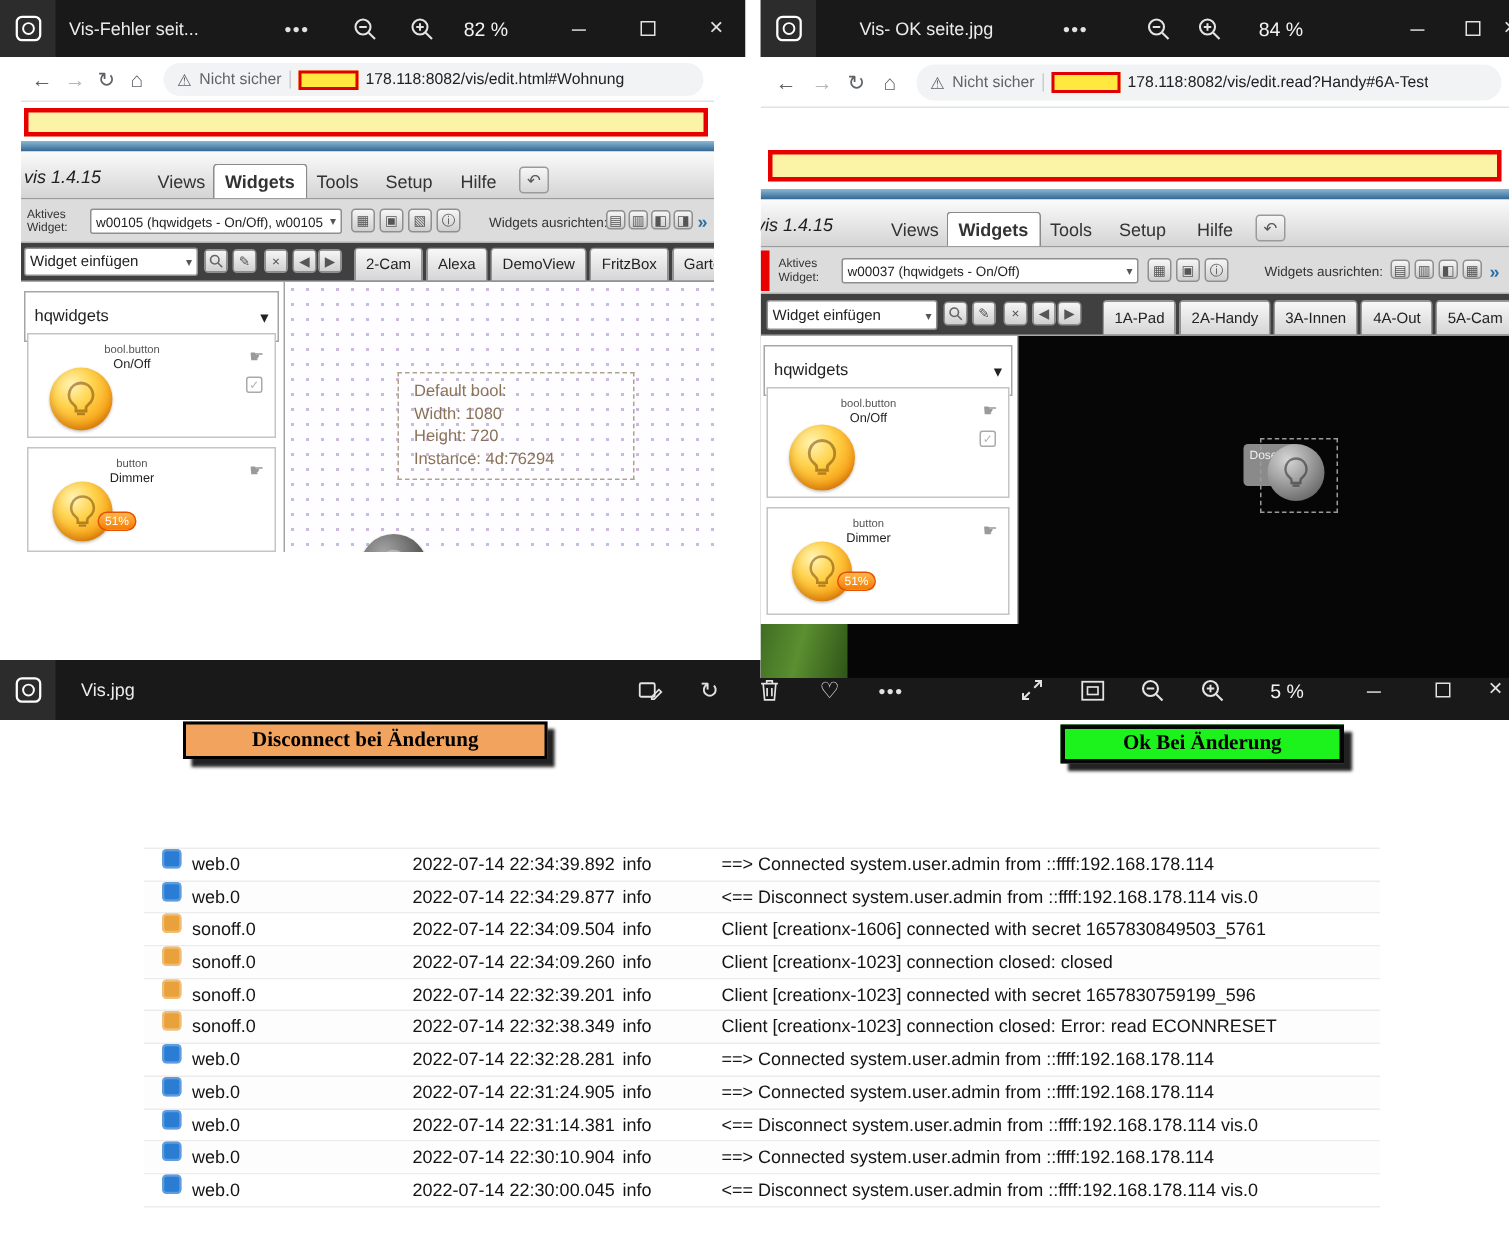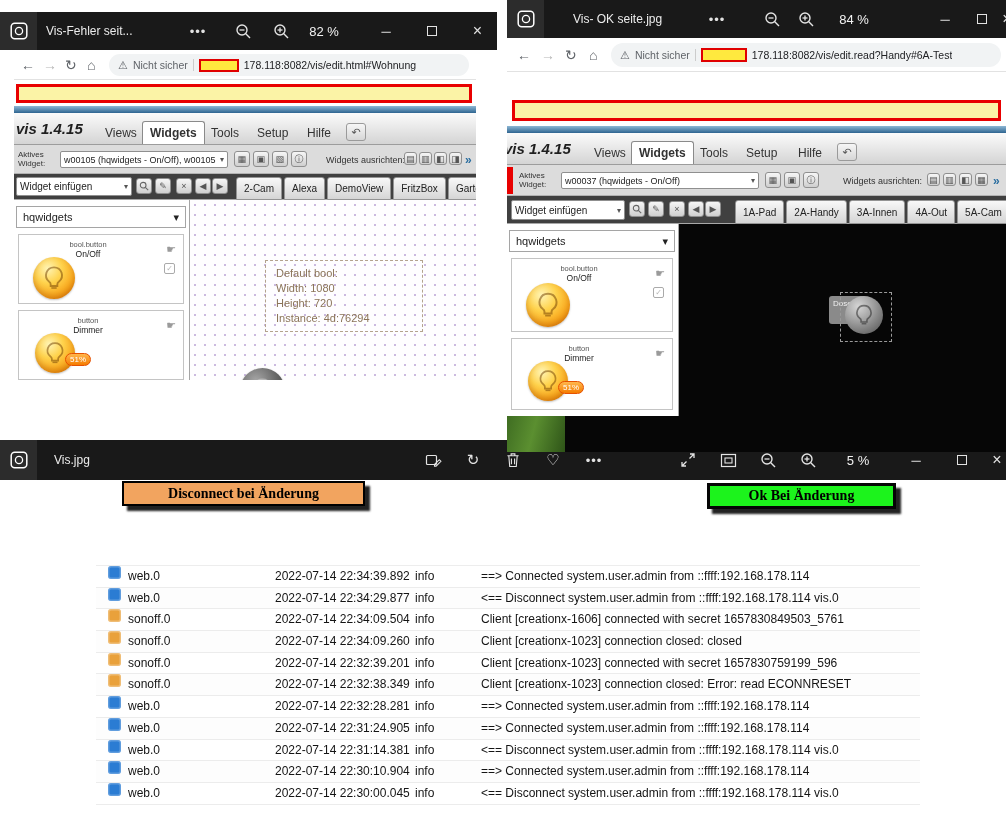--- a/index.html
+++ b/index.html
@@ -20,37 +20,37 @@
   .navic.dim{color:#b7b7b7}
   .addr{position:absolute;background:#f1f3f4;border-radius:12px;display:flex;align-items:center;font-size:10.5px;color:#5f6368;padding:0 9px;gap:5px;overflow:hidden}
   .warn{font-size:11px;color:#5f6368}
   .adiv{width:1px;height:12px;background:#ccc;flex:0 0 auto}
   .urltxt{color:#202124;white-space:nowrap;overflow:hidden}
   .redact-sm{width:40px;height:13px;background:#ffe93e;border:2px solid #e00000;flex:0 0 auto}
   .redact-big{position:absolute;background:#fbf3a6;border:3px solid #e80000}
   
   .bluebar{background:linear-gradient(#8db7d4,#2f6591)}
   .vismenu{background:linear-gradient(#fbfbfb,#d4d4d4);border-bottom:1px solid #9c9c9c}
-  .brand{font-weight:bold;font-style:italic;font-size:15px;color:#1f1f1f;white-space:nowrap}
+  .brand{font-weight:normal;font-style:italic;font-size:12px;color:#1f1f1f;white-space:nowrap}
   .vtab{position:absolute;bottom:0;height:23px;display:flex;align-items:center;padding:0 7px;font-size:12px;color:#333;white-space:nowrap}
   .vtab.sel{background:#fff;border:1px solid #8a8a8a;border-bottom:none;font-weight:bold;border-radius:3px 3px 0 0}
   .undo-btn{position:absolute;bottom:3px;width:20px;height:18px;border:1px solid #9a9a9a;border-radius:3px;background:linear-gradient(#f6f6f6,#d6d6d6);display:flex;align-items:center;justify-content:center;font-size:11px;color:#555}
   .vbar{background:#dcdcdc;border-bottom:1px solid #b2b2b2}
   .vbar2{background:#404040;border-bottom:1px solid #a8a8a8}
   .lbl8{position:absolute;font-size:8px;color:#333;line-height:9px;white-space:nowrap}
   .lbl9{position:absolute;font-size:9px;color:#333;white-space:nowrap}
   .sel-box{position:absolute;background:#fff;border:1px solid #8f8f8f;border-radius:2px;font-size:9px;color:#222;display:flex;align-items:center;padding:0 3px;gap:2px;overflow:hidden}
   .selv{flex:1;white-space:nowrap;overflow:hidden}
   .chev{color:#555;font-size:8px;flex:0 0 auto}
   .mini{position:absolute;width:16px;height:16px;background:linear-gradient(#f6f6f6,#cfcfcf);border:1px solid #8f8f8f;border-radius:3px;display:flex;align-items:center;justify-content:center;font-size:9px;color:#555;overflow:hidden}
   .dbl{position:absolute;color:#2a6ea0;font-weight:bold;font-size:12px}
   .ptabs{position:absolute;display:flex;gap:2px;overflow:hidden}
   .ptab{height:100%;padding:0 7px;display:inline-flex;align-items:center;font-size:10px;color:#222;background:linear-gradient(#f8f8f8,#d5d5d5);border:1px solid #949494;border-radius:3px 3px 0 0;white-space:nowrap}
   .palette{position:absolute;background:#fff;border-right:1px solid #a5a5a5}
-  .pal-head{position:absolute;border:1px solid #a5a5a5;background:#fff;display:flex;align-items:center;justify-content:space-between;padding:4px 6px;font-size:11px;color:#222}
+  .pal-head{position:absolute;border:1px solid #a5a5a5;background:#fff;display:flex;align-items:center;justify-content:space-between;padding:16px 6px;font-size:11px;color:#222}
   .card{position:absolute;background:#fff;border:1px solid #c4c4c4}
   .ctype{position:absolute;top:5px;left:0;right:26px;text-align:center;font-size:7.5px;color:#555}
   .cname{position:absolute;top:14px;left:0;right:26px;text-align:center;font-size:8.5px;color:#222}
   .hand{position:absolute;right:7px;top:8px;font-size:11px;color:#9a9a9a}
   .cbx{position:absolute;right:8px;top:28px;width:11px;height:11px;border:1px solid #aaa;border-radius:2px;font-size:8px;color:#b5b5b5;display:flex;align-items:center;justify-content:center}
   .bulb{position:absolute;border-radius:50%}
   .bulb.on{background:radial-gradient(circle at 35% 28%,#fff4b5 0%,#ffd34d 35%,#f9a61a 70%,#d86a00 100%);box-shadow:inset 0 -3px 6px rgba(150,60,0,.35),0 1px 2px rgba(0,0,0,.25)}
   .bulb.off{background:radial-gradient(circle at 35% 28%,#a6a6a6 0%,#6b6b6b 45%,#262626 100%);box-shadow:0 1px 2px rgba(0,0,0,.4)}
   .bulb.off2{background:radial-gradient(circle at 35% 28%,#d6d6d6 0%,#9a9a9a 45%,#4d4d4d 100%)}
   .badge{position:absolute;background:linear-gradient(#ffb74d,#f57c00);color:#fff;font-size:8px;border-radius:8px;padding:1px 4px;border:1px solid #e65100;white-space:nowrap}
@@ -215,21 +215,21 @@
       <div class="logrow">
         <span class="aicon web"></span>
         <span class="lr-a">web.0</span>
         <span class="lr-t">2022-07-14 22:30:00.045</span>
         <span class="lr-l">info</span>
         <span class="lr-m">&lt;== Disconnect system.user.admin from ::ffff:192.168.178.114 vis.0</span>
       </div>
     </div>
   </section>
 
-  <section class="win" style="left:0;top:12px;width:497px;height:368px;z-index:2">
+  <section class="win" style="left:0;top:0;width:497px;height:368px;z-index:2">
     <header class="titlebar" style="height:38px">
       <div class="ti appicon">
         <svg width="20" height="20" viewBox="0 0 20 20">
             <rect x="2.2" y="2.2" width="15.6" height="15.6" rx="3.5" fill="none" stroke="#fff" stroke-width="1.5"></rect>
             <circle cx="10" cy="10" r="3.6" fill="none" stroke="#fff" stroke-width="1.3"></circle>
           </svg>
       </div>
       <div class="ti tbtitle" style="left:46px">Vis-Fehler seit...</div>
       <div class="ti tbbtn" style="left:180px;width:36px;letter-spacing:1px">•••</div>
       <div class="ti tbbtn" style="left:228px;width:30px">

